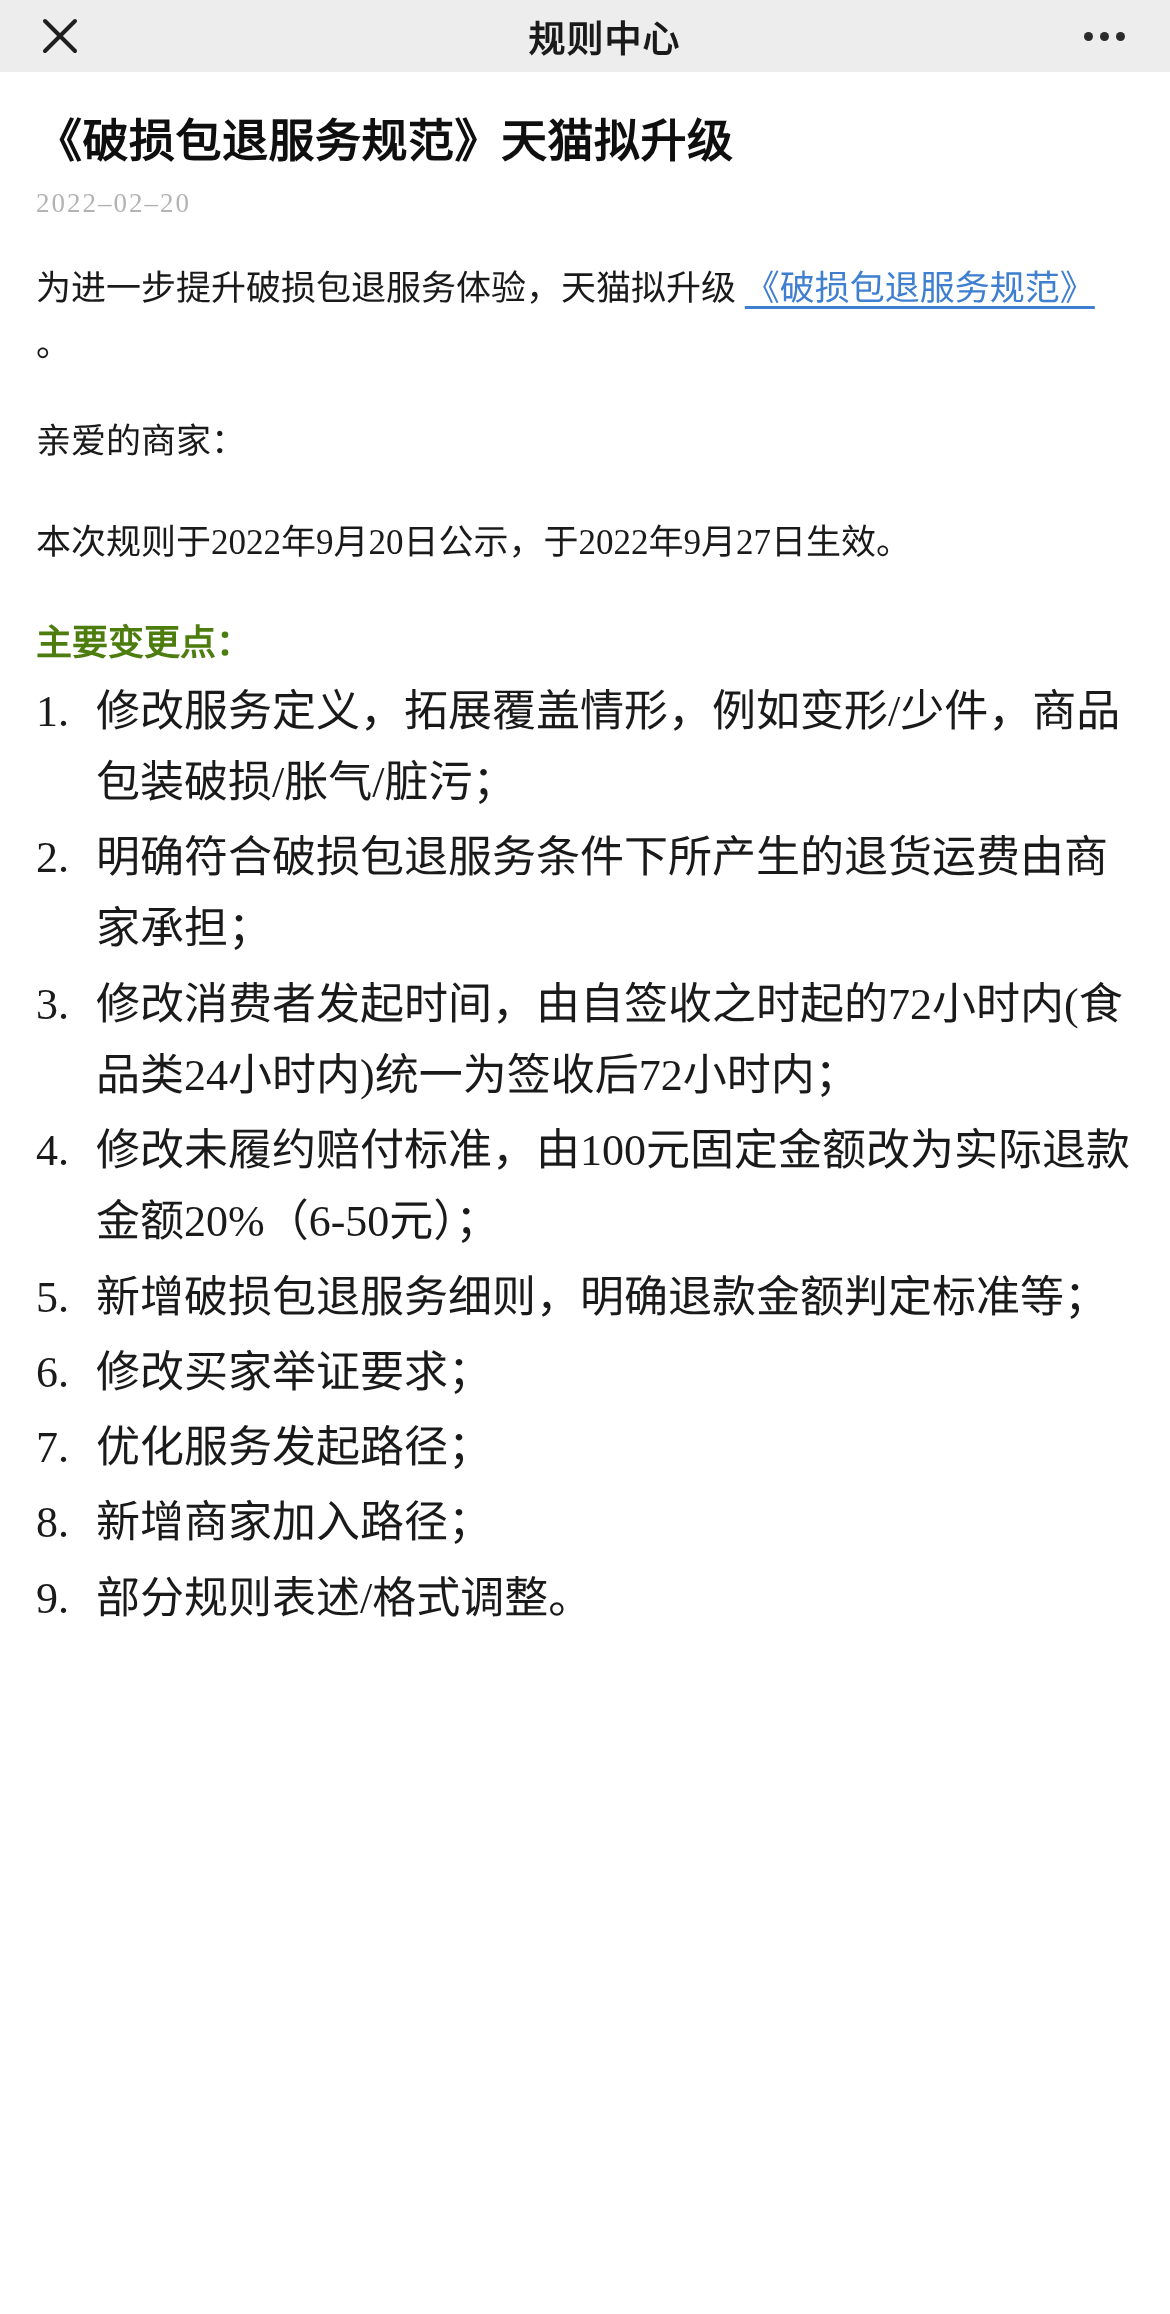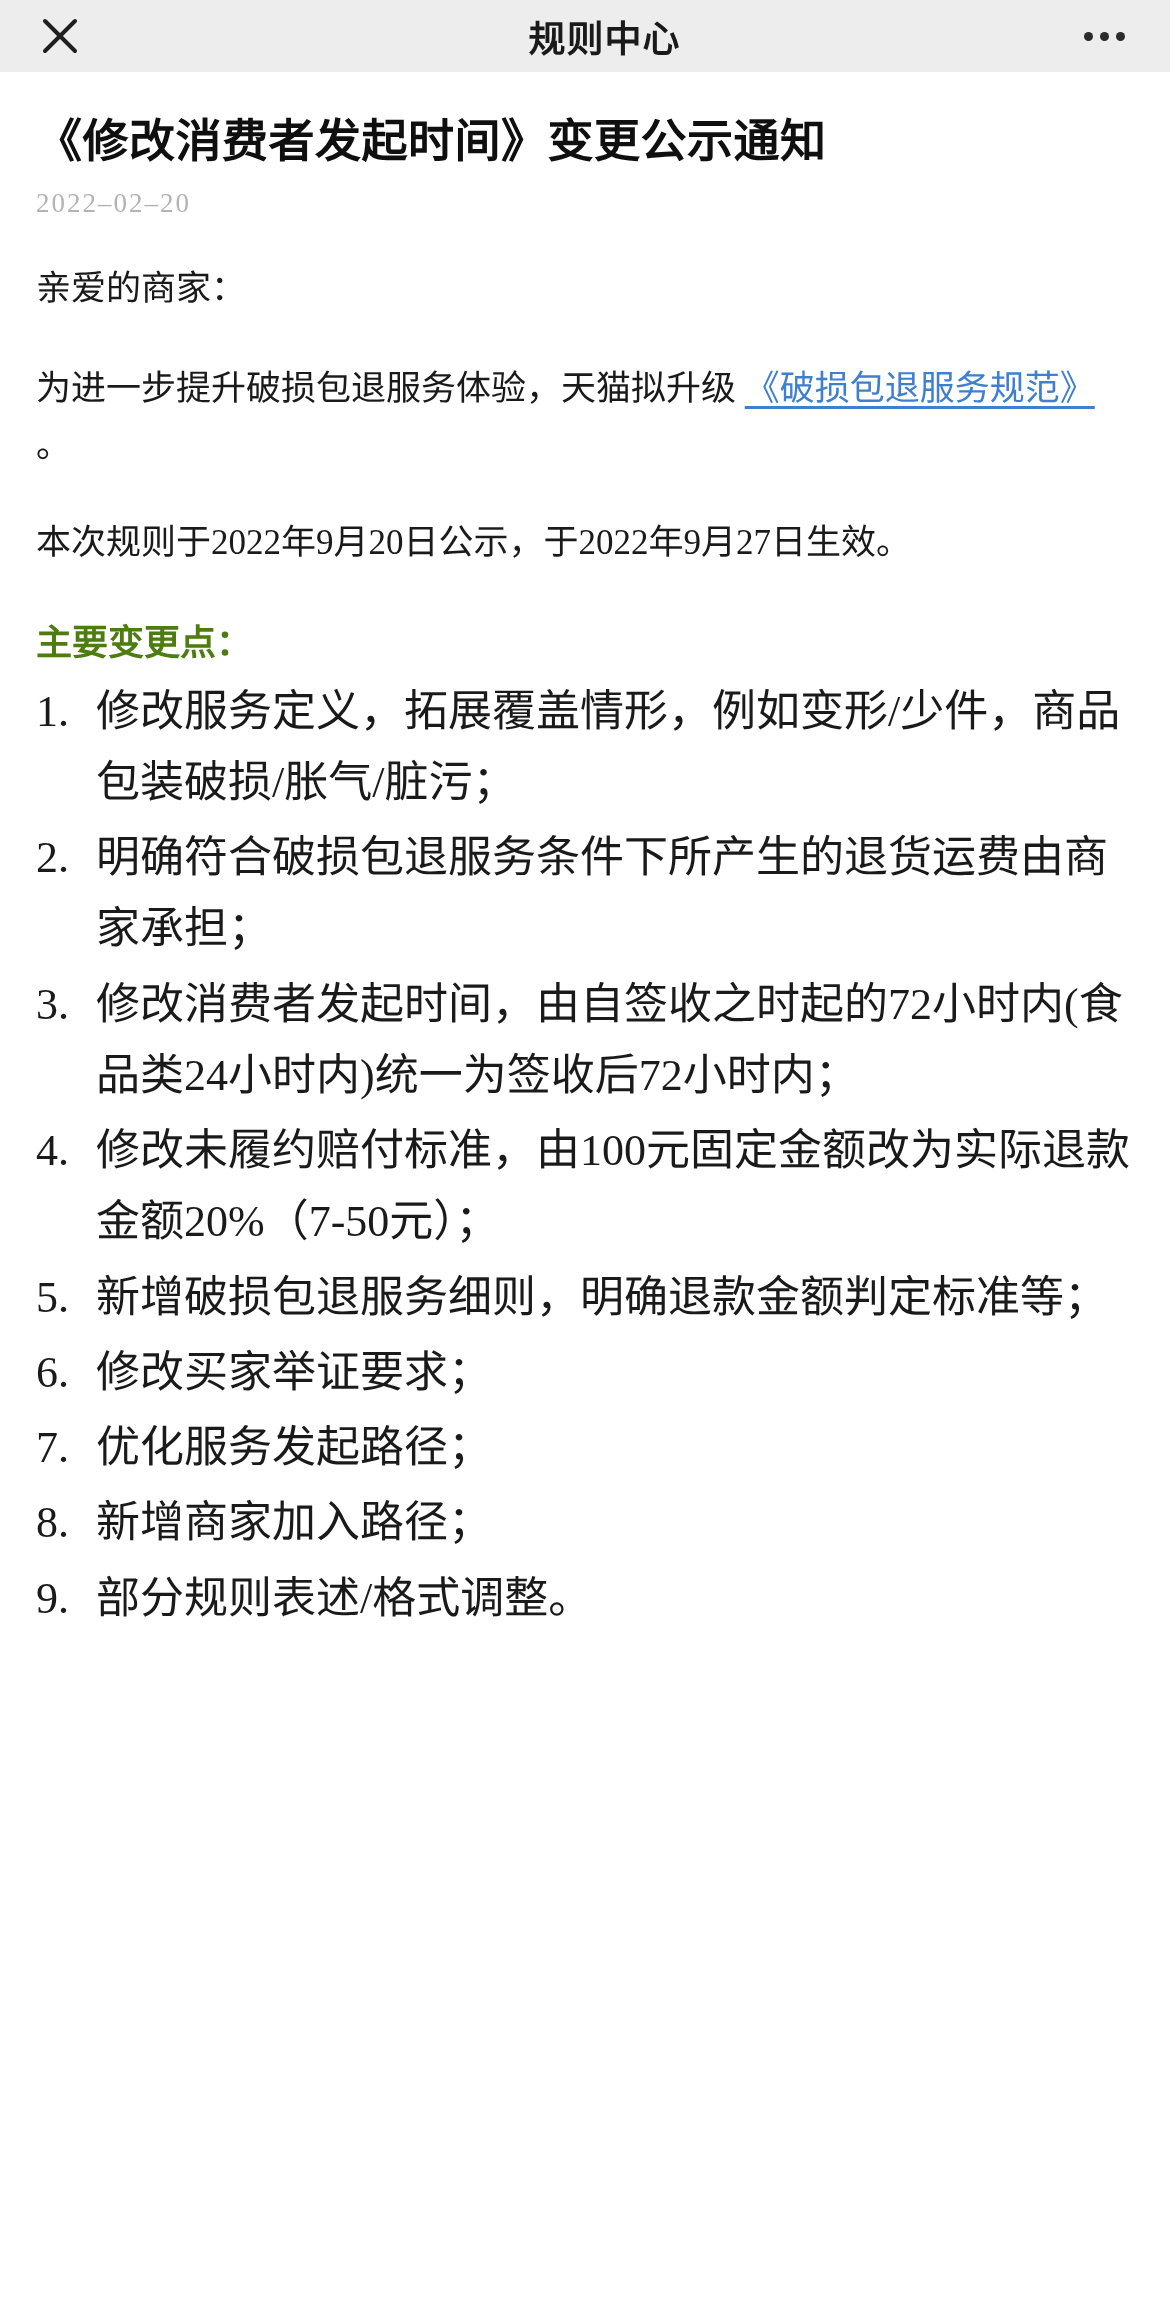--- a/index.html
+++ b/index.html
@@ -148,41 +148,41 @@
     <div class="nav-title">规则中心</div>
     <div class="nav-more">
       <i></i>
       <i></i>
       <i></i>
     </div>
   </div>
 
   <div class="article">
 
-    <h1 class="doc-title">《修改消费者发起时间》变更公示通知</h1>
+    <h1 class="doc-title">《破损包退服务规范》天猫拟升级</h1>
 
     <div class="doc-date">2022–02–20</div>
-
-    <p class="para">亲爱的商家：</p>
 
     <p class="para tight">
       <span>为进一步提升破损包退服务体验，天猫拟升级</span>
       <a class="link">《破损包退服务规范》</a>
       <span>。</span>
     </p>
+
+    <p class="para">亲爱的商家：</p>
 
     <p class="para">本次规则于2022年9月20日公示，于2022年9月27日生效。</p>
 
     <p class="section-head">主要变更点：</p>
 
     <ol class="changes">
       <li>修改服务定义，拓展覆盖情形，例如变形/少件，商品包装破损/胀气/脏污；</li>
       <li>明确符合破损包退服务条件下所产生的退货运费由商家承担；</li>
       <li>修改消费者发起时间，由自签收之时起的72小时内(食品类24小时内)统一为签收后72小时内；</li>
-      <li>修改未履约赔付标准，由100元固定金额改为实际退款金额20%（7-50元）；</li>
+      <li>修改未履约赔付标准，由100元固定金额改为实际退款金额20%（6-50元）；</li>
       <li>新增破损包退服务细则，明确退款金额判定标准等；</li>
       <li>修改买家举证要求；</li>
       <li>优化服务发起路径；</li>
       <li>新增商家加入路径；</li>
       <li>部分规则表述/格式调整。</li>
     </ol>
 
   </div>
 </div>
 

